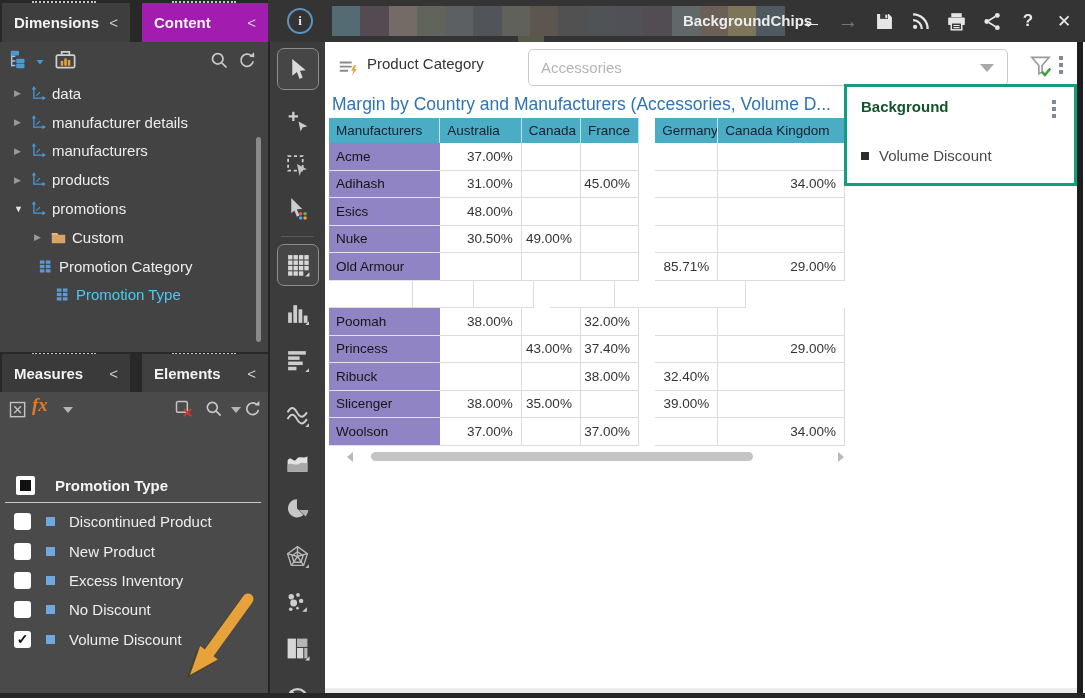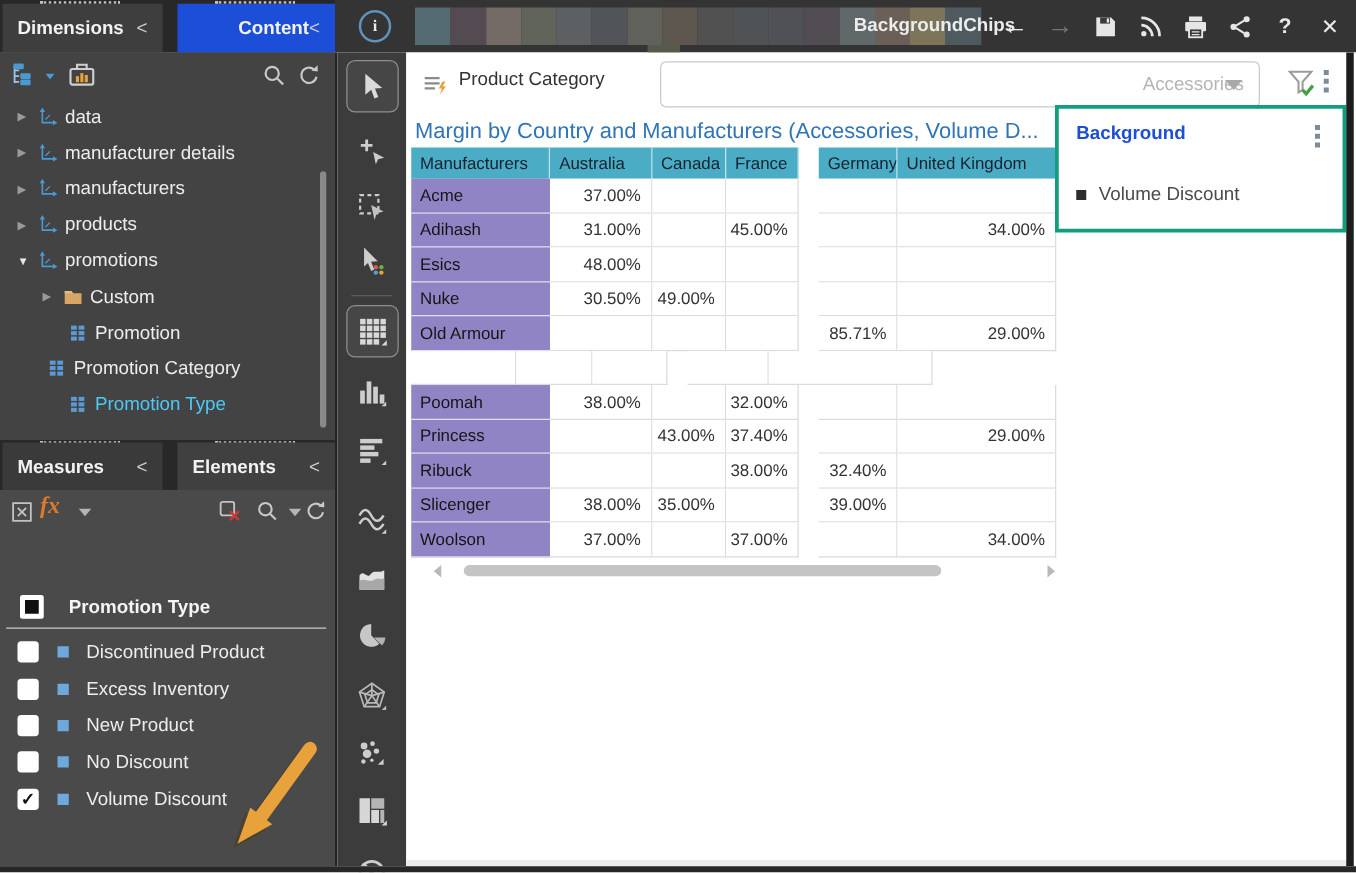--- a/index.html
+++ b/index.html
@@ -64,21 +64,21 @@
   .tool{position:absolute;left:7px;width:40px;height:40px;border-radius:7px;
         display:flex;align-items:center;justify-content:center;}
   .tool svg{width:25px;height:25px;}
   .tool.sel{border:1px solid #8d8d8d;background:#464646;}
   #tooldiv{position:absolute;left:11px;width:33px;border-top:1px solid #5c5c5c;}
   
   #main{left:325px;top:42px;width:760px;height:651px;background:#fff;}
   #fbar-icon{left:12px;top:15px;}
   #fbar-label{left:42px;top:0;height:44px;line-height:44px;color:#333;font-size:15px;}
   #combo{left:203px;top:7px;width:480px;height:37px;border:1px solid #c9c9c9;border-radius:5px;box-sizing:border-box;
-         color:#b4b4b4;font-size:15px;line-height:35px;padding:0 12px;text-align:right;}
+         color:#b4b4b4;font-size:15px;line-height:35px;padding:0 12px;}
   #combocaret{left:655px;top:22px;width:0;height:0;border-left:7px solid transparent;border-right:7px solid transparent;border-top:8px solid #a9a9a9;}
   #funnel{left:703px;top:11px;}
   .kebab{width:4px;}
   .kebab i{display:block;width:4px;height:4px;background:#7d8b9b;margin-bottom:3px;}
   #mkebab{left:734px;top:14px;}
   #mtitle{left:7px;top:52px;width:514px;color:#2e74b6;font-size:17.5px;white-space:nowrap;overflow:hidden;}
   
   #pivot{left:4px;top:76px;width:516px;font-size:13.5px;}
   .trow{display:flex;height:27.5px;}
   .trow.head{height:25px;}
@@ -90,41 +90,41 @@
         border-right:1px solid #dcdcdc;border-bottom:1px solid #dcdcdc;}
   
   #hscroll{left:22px;top:409px;width:497px;height:11px;display:flex;align-items:center;}
   .sarrow{width:0;height:0;border-top:5px solid transparent;border-bottom:5px solid transparent;}
   .sarrow.l{border-right:6px solid #b9b9b9;}
   .sarrow.r{border-left:6px solid #b9b9b9;}
   #strack{flex:1;height:9px;margin:0 6px;position:relative;}
   #sthumb{position:absolute;left:12px;top:0;width:382px;height:9px;background:#c4c4c4;border-radius:5px;}
   
   #bgpanel{left:519px;top:42px;width:233px;height:102px;border:3px solid #129e7e;box-sizing:border-box;background:#fff;}
-  #bgtitle{left:14px;top:11px;color:#1d4ed8;font-size:15px;font-weight:bold;}
+  #bgtitle{left:14px;top:11px;color:#14532d;font-size:15px;font-weight:bold;}
   #bgkebab{left:205px;top:13px;}
   #bgitem{left:14px;top:60px;display:flex;align-items:center;}
   #bgitem .sq{width:8px;height:8px;background:#2d2d2d;margin-right:10px;}
   #bgitem .lbl{color:#4a4a4a;font-size:15px;}
   #mainbottom{left:0;top:646px;width:753px;height:6px;background:#ececec;}
   #rightedge{left:1077px;top:42px;width:6px;height:651px;background:#1d1d1d;}
   #botstrip{left:0;top:693px;width:1085px;height:5px;background:#272727;}
 </style>
 </head>
 <body>
 
 <div class="abs" id="topbar">
   <div class="abs" id="lefttabs">
     <div class="handle" style="left:32px;"></div>
     <div class="handle" style="left:172px;"></div>
     <div class="toptab" style="left:2px;width:128px;background:#3e3e3e;">
       <span>Dimensions</span>
       <span class="chev">&lt;</span>
     </div>
-    <div class="toptab" style="left:142px;width:126px;background:#1d4ed8;justify-content:flex-end;">
+    <div class="toptab" style="left:142px;width:126px;background:#a21caf;">
       <span>Content</span>
       <span class="chev">&lt;</span>
     </div>
   </div>
   <div class="abs" id="infoicon">i</div>
   <div class="abs" id="chips">
       <span class="chip" style="background: rgb(84, 107, 116);"></span>
       <span class="chip" style="background: rgb(84, 74, 82);"></span>
       <span class="chip" style="background: rgb(116, 106, 102);"></span>
       <span class="chip" style="background: rgb(96, 100, 90);"></span>
@@ -283,35 +283,20 @@
       <div class="titem" style="padding-left: 34px;">
         <span class="caret">▶</span>
         <span class="ticon">
           <svg viewBox="0 0 24 24">
             <path d="M2.5 5.5 h7.5 l2 2.5 h9.5 v12 h-19 z" fill="#D8A566"></path>
             <path d="M2.5 5.5 h7.5 l2 2.5 h-9.5 z" fill="#E6BC84"></path>
           </svg>
         </span>
         <span class="tlabel">Custom</span>
       </div>
-      <div class="titem" style="padding-left: 54px;">
-        <span class="ticon">
-          <svg viewBox="0 0 24 24">
-            <g fill="#5B9BD5">
-              <rect x="4" y="3.5" width="6.5" height="4.6"></rect>
-              <rect x="12.5" y="3.5" width="6.5" height="4.6"></rect>
-              <rect x="4" y="9.7" width="6.5" height="4.6"></rect>
-              <rect x="12.5" y="9.7" width="6.5" height="4.6"></rect>
-              <rect x="4" y="15.9" width="6.5" height="4.6"></rect>
-              <rect x="12.5" y="15.9" width="6.5" height="4.6"></rect>
-            </g>
-          </svg>
-        </span>
-        <span class="tlabel">Promotion</span>
-      </div>
       <div class="titem" style="padding-left: 37px;">
         <span class="ticon">
           <svg viewBox="0 0 24 24">
             <g fill="#5B9BD5">
               <rect x="4" y="3.5" width="6.5" height="4.6"></rect>
               <rect x="12.5" y="3.5" width="6.5" height="4.6"></rect>
               <rect x="4" y="9.7" width="6.5" height="4.6"></rect>
               <rect x="12.5" y="9.7" width="6.5" height="4.6"></rect>
               <rect x="4" y="15.9" width="6.5" height="4.6"></rect>
               <rect x="12.5" y="15.9" width="6.5" height="4.6"></rect>
@@ -380,26 +365,26 @@
     <div class="abs" id="eldivider"></div>
     <div class="abs" id="ellist">
         <div class="eitem">
           <span class="ecb"></span>
           <span class="ebullet"></span>
           <span class="elabel">Discontinued Product</span>
         </div>
         <div class="eitem">
           <span class="ecb"></span>
           <span class="ebullet"></span>
-          <span class="elabel">Excess Inventory</span>
+          <span class="elabel">New Product</span>
         </div>
         <div class="eitem">
           <span class="ecb"></span>
           <span class="ebullet"></span>
-          <span class="elabel">New Product</span>
+          <span class="elabel">Excess Inventory</span>
         </div>
         <div class="eitem">
           <span class="ecb"></span>
           <span class="ebullet"></span>
           <span class="elabel">No Discount</span>
         </div>
         <div class="eitem">
           <span class="ecb on"></span>
           <span class="ebullet"></span>
           <span class="elabel">Volume Discount</span>
@@ -572,21 +557,21 @@
 
   <div class="abs" id="mtitle">Margin by Country and Manufacturers (Accessories, Volume D...</div>
 
   <div class="abs" id="pivot">
       <div class="trow head">
         <div class="tc th c0">Manufacturers</div>
         <div class="tc th c1">Australia</div>
         <div class="tc th c2">Canada</div>
         <div class="tc th c3">France</div>
         <div class="tc th c4">Germany</div>
-        <div class="tc th c5">United Kingdom</div>
+        <div class="tc th c5">Canada Kingdom</div>
       </div>
       <div class="trow">
         <div class="tc tname c0">Acme</div>
         <div class="tc tval c1">37.00%</div>
         <div class="tc tval c2"></div>
         <div class="tc tval c3"></div>
         <div class="tc tval c4"></div>
         <div class="tc tval c5"></div>
       </div>
       <div class="trow">

